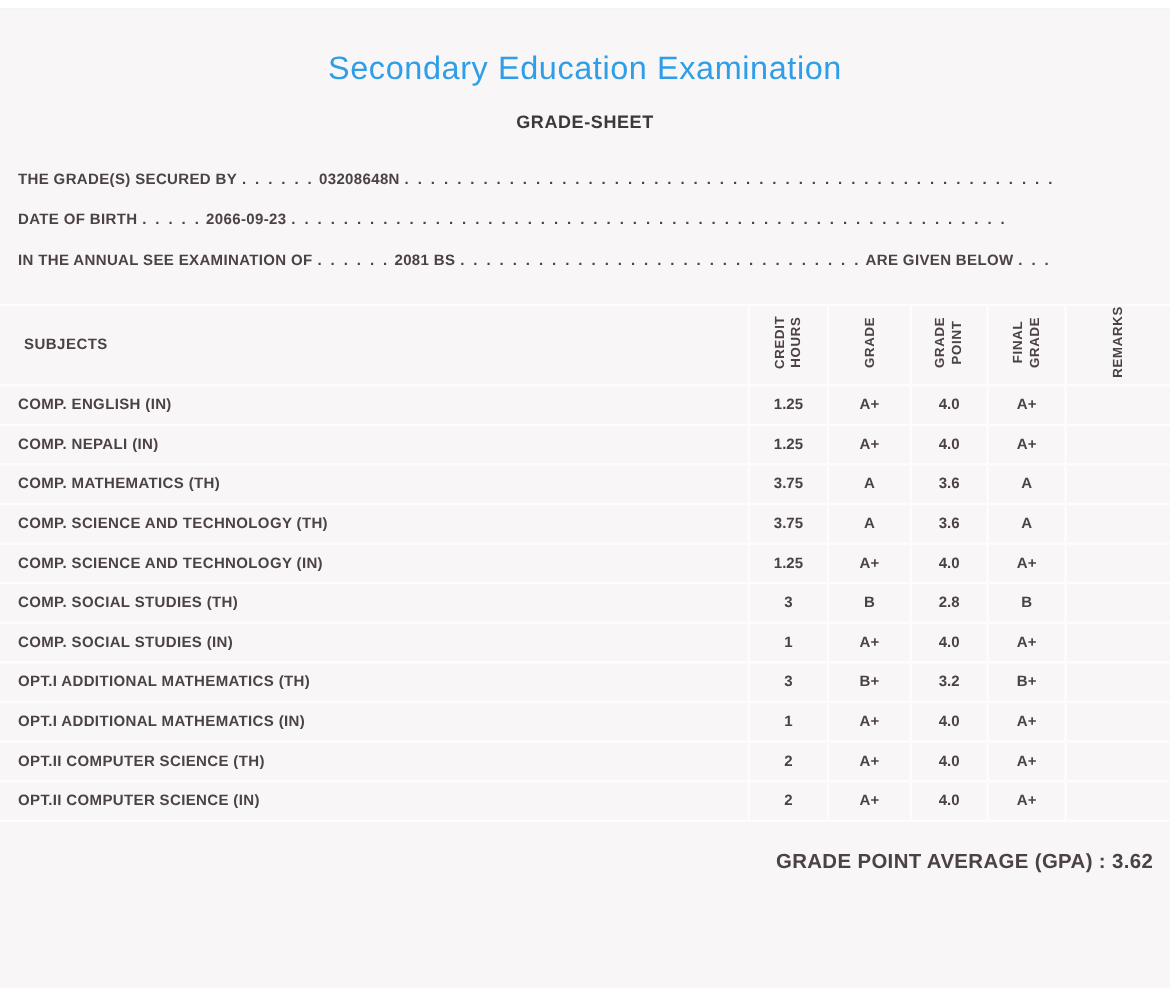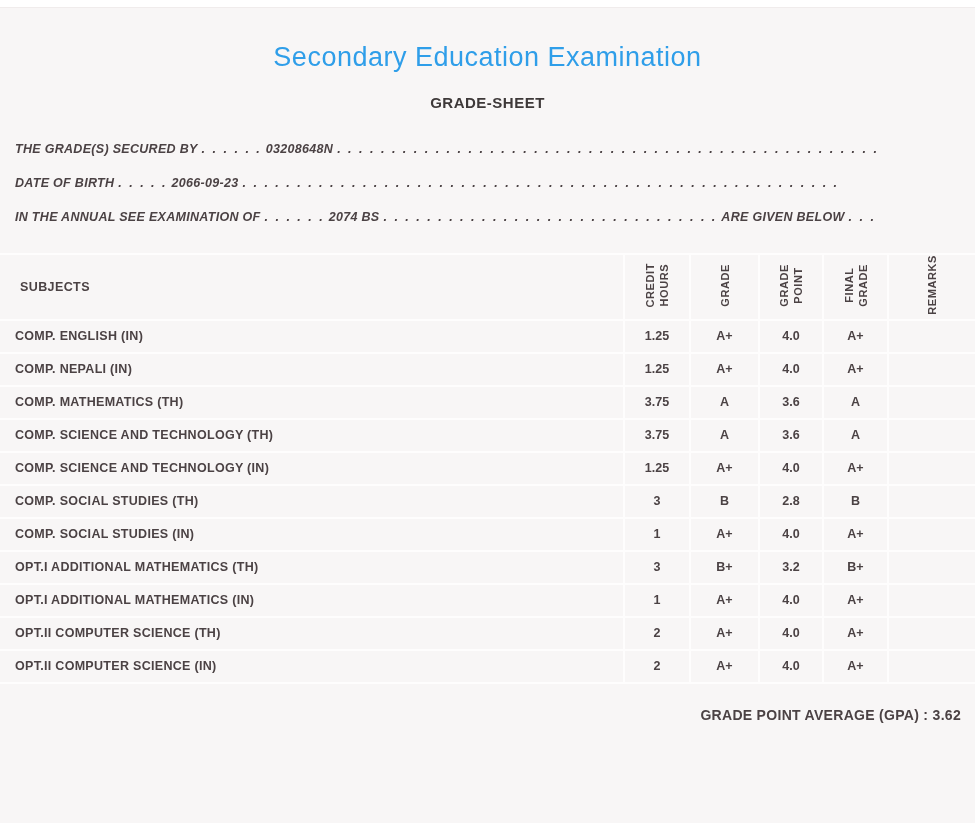--- a/index.html
+++ b/index.html
@@ -43,21 +43,20 @@
   }
   .info-line {
     height: 34px;
     line-height: 34px;
     white-space: nowrap;
     overflow: hidden;
     font-size: 12.5px;
     font-weight: 700;
     color: #4b4244;
     letter-spacing: 0.3px;
-    font-style: italic;
   }
   .info-line .dots {
     letter-spacing: 2px;
     padding: 0 4px;
     color: #4b4244;
   }
   table.grade-table {
     margin-top: 19px;
     width: 975px;
     table-layout: fixed;
@@ -105,41 +104,41 @@
     border-left: 2px solid #fefdfd;
     text-align: center;
     vertical-align: middle;
     font-size: 12.5px;
   }
   tbody tr:last-child td { border-bottom: 2px solid #fefdfd; }
   .gpa-line {
     margin-top: 23px;
     padding-right: 14px;
     text-align: right;
-    font-size: 14px;
+    font-size: 17px;
     font-weight: 700;
     color: #4b4244;
     letter-spacing: 0.3px;
   }
 </style>
 </head>
 <body>
 
 <div class="page">
   <div class="top-strip"></div>
 
   <div class="title">Secondary Education Examination</div>
   <div class="subtitle">GRADE-SHEET</div>
 
   <div class="info-lines">
   <div class="info-line"><span>THE GRADE(S) SECURED BY</span><span class="dots">. . . . . .</span><span>03208648N</span><span class="dots">. . . . . . . . . . . . . . . . . . . . . . . . . . . . . . . . . . . . . . . . . . . . . . . . . .</span><span></span><span class="dots"></span></div>
 
   <div class="info-line"><span>DATE OF BIRTH</span><span class="dots">. . . . .</span><span>2066-09-23</span><span class="dots">. . . . . . . . . . . . . . . . . . . . . . . . . . . . . . . . . . . . . . . . . . . . . . . . . . . . . . .</span><span></span><span class="dots"></span></div>
 
-  <div class="info-line"><span>IN THE ANNUAL SEE EXAMINATION OF</span><span class="dots">. . . . . .</span><span>2074 BS</span><span class="dots">. . . . . . . . . . . . . . . . . . . . . . . . . . . . . . .</span><span>ARE GIVEN BELOW</span><span class="dots">. . .</span></div>
+  <div class="info-line"><span>IN THE ANNUAL SEE EXAMINATION OF</span><span class="dots">. . . . . .</span><span>2081 BS</span><span class="dots">. . . . . . . . . . . . . . . . . . . . . . . . . . . . . . .</span><span>ARE GIVEN BELOW</span><span class="dots">. . .</span></div>
 </div>
 
   <table class="grade-table">
     <colgroup>
       <col style="width:624px">
       <col style="width:66px">
       <col style="width:69px">
       <col style="width:64px">
       <col style="width:65px">
       <col style="width:87px">

